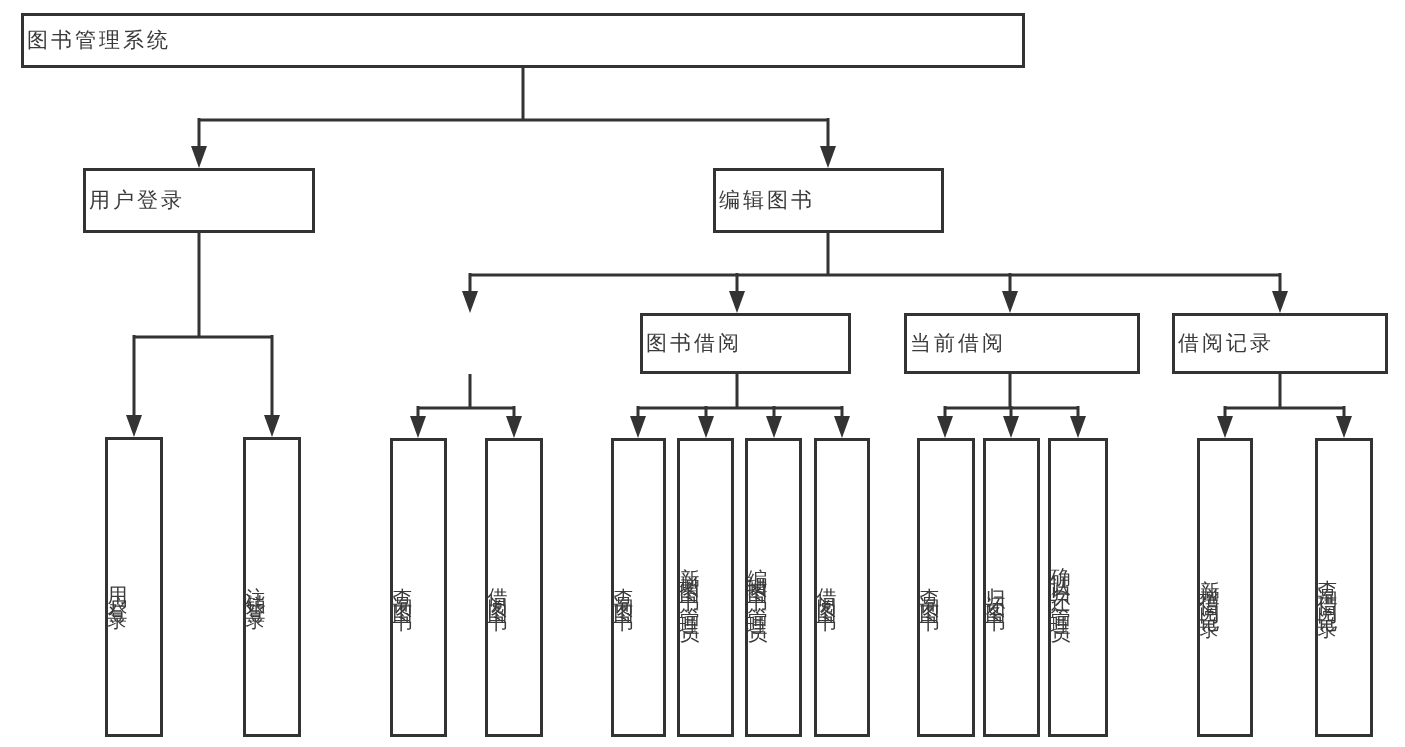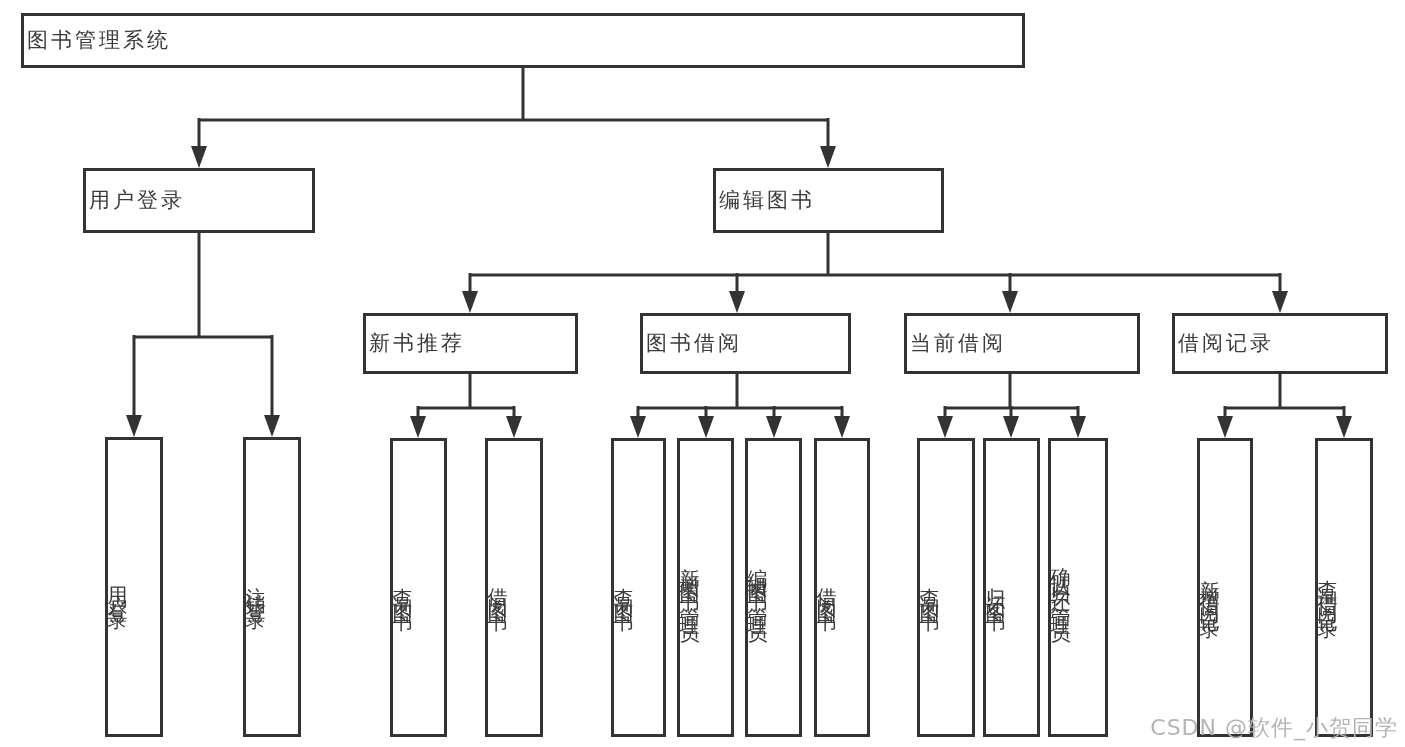--- a/index.html
+++ b/index.html
@@ -102,23 +102,20 @@
     <span>图书管理系统</span>
   </div>
 
   <div class="box hbox" style="left:83px; top:168px; width:232px; height:65px;">
     <span>用户登录</span>
   </div>
   <div class="box hbox" style="left:713px; top:168px; width:231px; height:65px;">
     <span>编辑图书</span>
   </div>
 
-  <div class="box hbox" style="left:363px; top:313px; width:215px; height:61px;">
-    <span>新书推荐</span>
-  </div>
   <div class="box hbox" style="left:632px; top:313px; width:211px; height:61px;margin-left:8px;">
     <span>图书借阅</span>
   </div>
   <div class="box hbox" style="left:904px; top:313px; width:236px; height:61px;">
     <span>当前借阅</span>
   </div>
   <div class="box hbox" style="left:1172px; top:313px; width:216px; height:61px;">
     <span>借阅记录</span>
   </div>
 
@@ -159,14 +156,13 @@
     <span>确认归还（管理员）</span>
   </div>
 
   <div class="box vbox" style="left:1197px; top:438px; width:56px; height:299px;">
     <span>新增借阅记录</span>
   </div>
   <div class="box vbox" style="left:1315px; top:438px; width:58px; height:299px;">
     <span>查询借阅记录</span>
   </div>
 
-  <div class="watermark">CSDN @软件_小贺同学</div>
 </div>
 
 </body></html>

